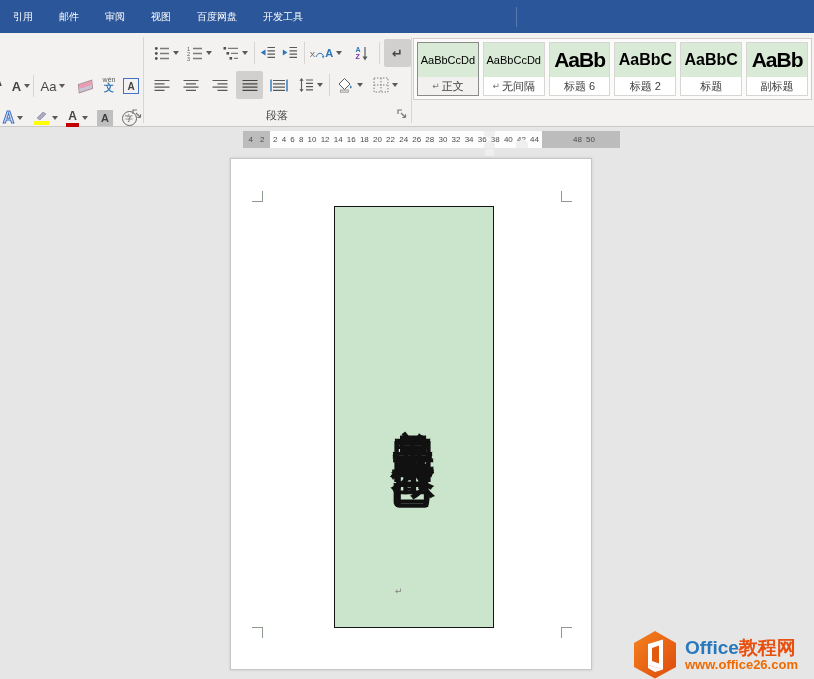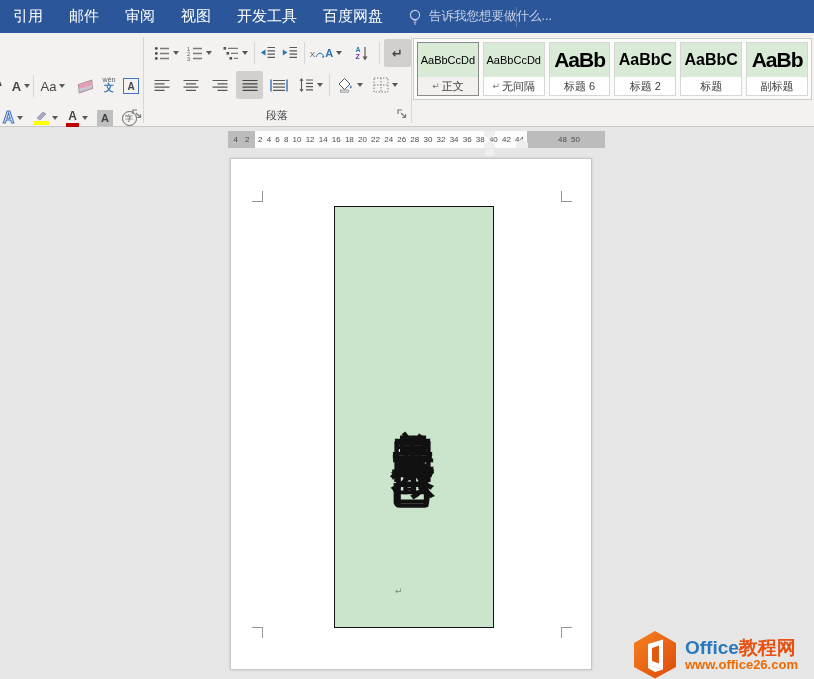--- a/index.html
+++ b/index.html
@@ -1,21 +1,21 @@
 <!DOCTYPE html>
 <html><head>
 <meta charset="utf-8">
 <style>
   * { margin:0; padding:0; box-sizing:border-box; }
   html,body { width:814px; height:679px; overflow:hidden; }
   body { position:relative; font-family:"Liberation Sans","DejaVu Sans",sans-serif; background:#e6e6e6; }
 
   
   .menubar { position:absolute; left:0; top:0; width:814px; height:33px; background:#2b579a; display:flex; align-items:center; }
-  .menu-tab { color:#fff; font-size:15px; padding:0 13px; height:33px; display:flex; align-items:center; cursor:default; }
+  .menu-tab { color:#fff; font-size:10px; padding:0 13px; height:33px; display:flex; align-items:center; cursor:default; }
   .tellme { display:flex; align-items:center; margin-left:12px; color:#c7d1e6; font-size:12.5px; }
   .tellme svg { margin-right:7px; }
   .menubar-sep { position:absolute; left:516px; top:7px; width:1px; height:20px; background:rgba(255,255,255,.22); }
 
   
   .ribbon { position:absolute; left:0; top:33px; width:814px; height:94px; background:#f3f2f1; border-bottom:1px solid #cbc9c7; }
   .rbtn { position:absolute; height:26px; display:flex; align-items:center; justify-content:center; color:#454545; border-radius:2px; }
   .rbtn.active { background:#d2d0ce; }
   .dd { width:0; height:0; border-left:3px solid transparent; border-right:3px solid transparent; border-top:4px solid #5a5a5a; margin-left:3px; display:inline-block; }
   .vdiv { position:absolute; width:1px; background:#d8d6d4; }
@@ -58,21 +58,21 @@
   .stylecard .lab { flex:1; display:flex; align-items:center; justify-content:center; font-size:11px; color:#3b3b3b; gap:2px; }
   .stylecard .mk { font-size:9px; color:#777; }
   .p-norm { font-size:11px; }
   .p-h1 { font-size:21px; font-weight:bold; letter-spacing:-1px; }
   .p-h2 { font-size:16px; font-weight:bold; }
   .p-t  { font-size:16px; font-weight:bold; }
 
   
   .docarea { position:absolute; left:0; top:127px; width:814px; height:552px; background:#e6e6e6; }
   .ruler { position:absolute; left:228px; top:4px; width:377px; height:17px; font-size:8px; color:#4d4d4d; }
-  .ruler .seg { position:absolute; top:0; height:17px; display:flex; align-items:center; }
+  .ruler .seg { position:absolute; top:0; height:17px; display:flex; align-items:center;margin-left:15px; }
   .seg.gray { background:#bcbcbc;justify-content:center; }
   .seg.white { background:#fdfdfd; }
   .ruler-nums { width:100%; text-align:justify; text-align-last:justify; padding:0 3px; letter-spacing:0; }
   .marker { position:absolute; background:#efefef; filter:drop-shadow(0 0 0.6px #5f5f5f); }
   .m-fl { left:256px; top:0; width:11px; height:8px; clip-path:polygon(0 0,100% 0,100% 50%,50% 100%,0 50%); }
   .m-hang { left:256px; top:9px; width:11px; height:8px; clip-path:polygon(50% 0,100% 50%,100% 100%,0 100%,0 50%); }
   .m-left { left:257px; top:18px; width:9px; height:7px; }
   .m-right { left:288px; top:8px; width:12px; height:9px; clip-path:polygon(50% 0,100% 45%,100% 100%,0 100%,0 45%); }
 
   .page { position:absolute; left:230px; top:31px; width:362px; height:512px; background:#fff; border:1px solid #c6c6c6; box-shadow:0 0 3px rgba(0,0,0,.12); }
@@ -96,29 +96,22 @@
   svg { display:block; }
 </style>
 </head>
 <body>
 
 <div class="menubar">
   <span class="menu-tab">引用</span>
   <span class="menu-tab">邮件</span>
   <span class="menu-tab">审阅</span>
   <span class="menu-tab">视图</span>
+  <span class="menu-tab">百度网盘</span>
   <span class="menu-tab">开发工具</span>
-  <span class="menu-tab">百度网盘</span>
-  <div class="tellme">
-    <svg width="14" height="18" viewBox="0 0 14 18">
-      <circle cx="7" cy="7" r="4.6" fill="none" stroke="#c7d1e6" stroke-width="1.1"></circle>
-      <path d="M5.4 12.2 h3.2 M5.7 14.2 h2.6 M6.2 16 h1.6" stroke="#c7d1e6" stroke-width="1.1" fill="none"></path>
-    </svg>
-    <span>告诉我您想要做什么...</span>
-  </div>
   <div class="menubar-sep"></div>
 </div>
 
 <div class="ribbon">
 
   <div>
     <div class="clipA">
       <span>A</span>
     </div>
     <div class="rbtn" style="left:10px; top:40px; width:22px;">

